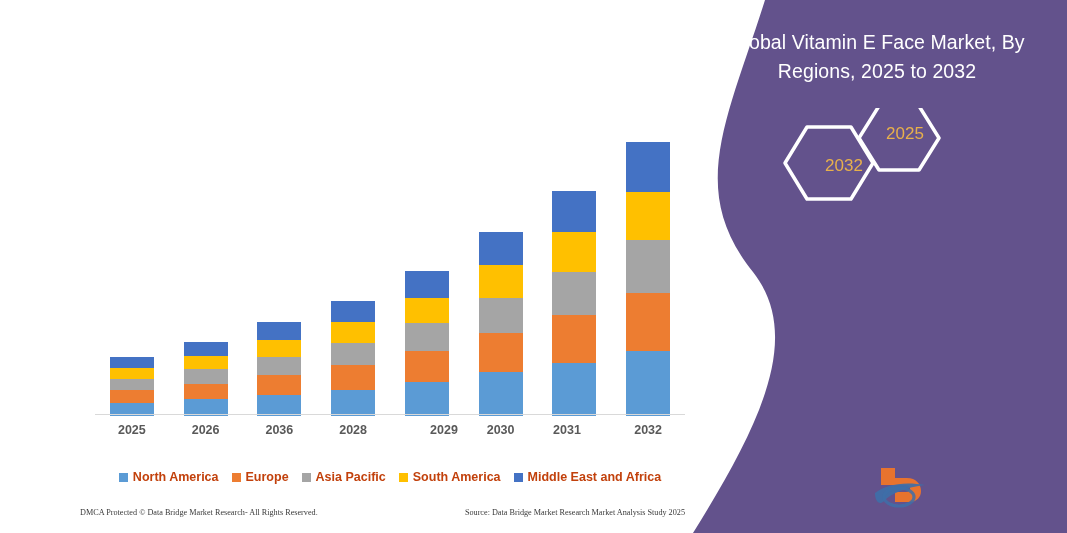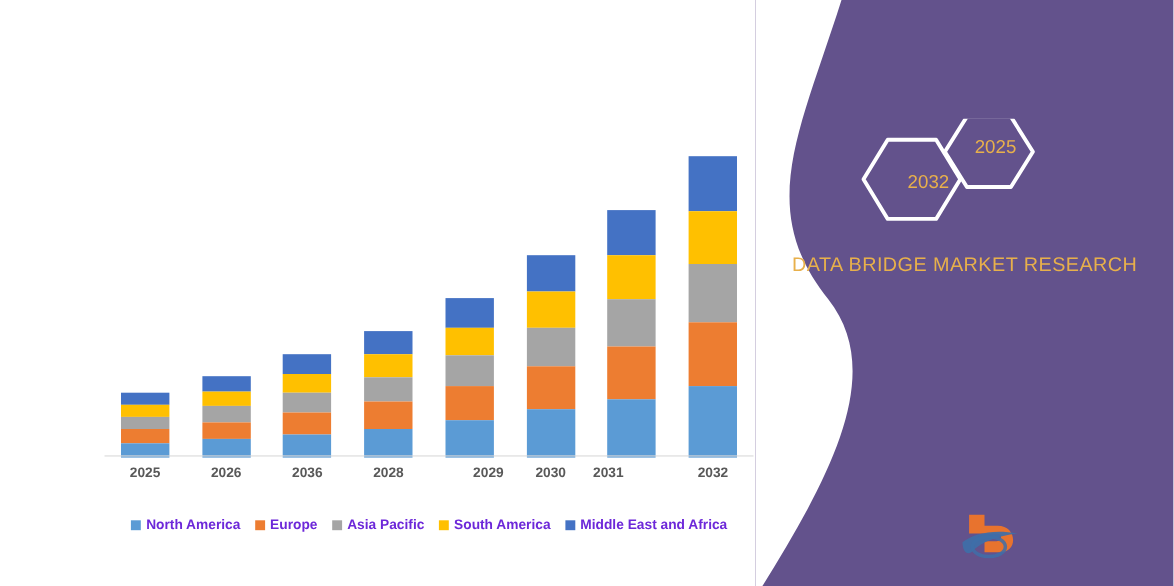--- a/index.html
+++ b/index.html
@@ -192,21 +192,21 @@
   }
   .legend-swatch {
     width: 9px;
     height: 9px;
     display: inline-block;
     flex: 0 0 auto;
   }
   .legend-text {
     font-size: 12.5px;
     font-weight: bold;
-    color: #6d28d9;
+    color: #c2410c;
   }
 
   .footer {
     position: absolute;
     left: 80px;
     top: 508px;
     width: 605px;
     display: flex;
     justify-content: space-between;
     align-items: center;
@@ -223,31 +223,31 @@
 <div id="page">
 
   <div class="purple-panel"></div>
   <div class="purple-clip">
     <svg width="380" height="533" viewBox="0 0 380 533">
       <path d="M0,0 L78,0 C40,120 0,190 66,272 C118,338 70,430 6,533 L0,533 Z" fill="#ffffff"></path>
     </svg>
   </div>
 
   <div class="panel-content">
+    <div class="panel-title">Global Vitamin E Face Market, By Regions, 2025 to 2032</div>
 
     <div class="hexes">
       <svg width="190" height="110" viewBox="0 0 190 110">
         <polygon points="18,55 40,19 84,19 106,55 84,91 40,91" fill="none" stroke="#ffffff" stroke-width="3.5" stroke-linejoin="round"></polygon>
         <polygon points="92,30 112,-2 152,-2 172,30 152,62 112,62" fill="none" stroke="#ffffff" stroke-width="3.5" stroke-linejoin="round"></polygon>
       </svg>
       <div class="hex-label y2025">2025</div>
       <div class="hex-label y2032">2032</div>
     </div>
 
-    <div class="brand-name">DATA BRIDGE MARKET RESEARCH</div>
   </div>
 
   <div class="logo-wrap">
     <div class="logo-mark">
       <svg width="56" height="46" viewBox="0 0 56 46">
         <path d="M8,6 L22,6 L22,16 L34,16 C43,16 48,22 48,29 C48,35 44,40 36,40 L22,40 L22,30 L33,30 C36,30 37,28 37,26 C37,24 35,23 32,23 L8,23 Z" fill="#E8732E"></path>
         <path d="M2,31 C12,23 30,19 52,23 C34,25 18,31 10,40 C6,43 2,39 2,31 Z" fill="#3E6FA8" opacity="0.92"></path>
         <ellipse cx="26" cy="35" rx="15" ry="9" fill="none" stroke="#3E6FA8" stroke-width="3.2" opacity="0.85"></ellipse>
       </svg>
     </div>
@@ -313,21 +313,21 @@
       </div>
     </div>
   <div class="axis-line"></div>
   <div class="xlabels" id="xlabels">
       <div class="xlabel" style="left: 6.875px;">2025</div>
       <div class="xlabel" style="left: 80.625px;">2026</div>
       <div class="xlabel" style="left: 154.375px;">2036</div>
       <div class="xlabel" style="left: 228.125px;">2028</div>
       <div class="xlabel" style="left: 319px;">2029</div>
       <div class="xlabel" style="left: 375.625px;">2030</div>
-      <div class="xlabel" style="left: 428px;">2031</div>
+      <div class="xlabel" style="left: 442px;">2031</div>
       <div class="xlabel" style="left: 523.125px;">2032</div>
     </div>
 
   <div class="legend" id="legend">
       <div class="legend-item">
         <span class="legend-swatch" style="background: rgb(91, 155, 213);"></span>
         <span class="legend-text">North America</span>
       </div>
       <div class="legend-item">
         <span class="legend-swatch" style="background: rgb(237, 125, 49);"></span>
@@ -340,14 +340,18 @@
       <div class="legend-item">
         <span class="legend-swatch" style="background: rgb(255, 192, 0);"></span>
         <span class="legend-text">South America</span>
       </div>
       <div class="legend-item">
         <span class="legend-swatch" style="background: rgb(68, 114, 196);"></span>
         <span class="legend-text">Middle East and Africa</span>
       </div>
     </div>
 
+  <div class="footer">
+    <span>DMCA Protected © Data Bridge Market Research- All Rights Reserved.</span>
+    <span>Source: Data Bridge Market Research  Market Analysis Study 2025</span>
+  </div>
 
 </div>
 
 </body></html>

